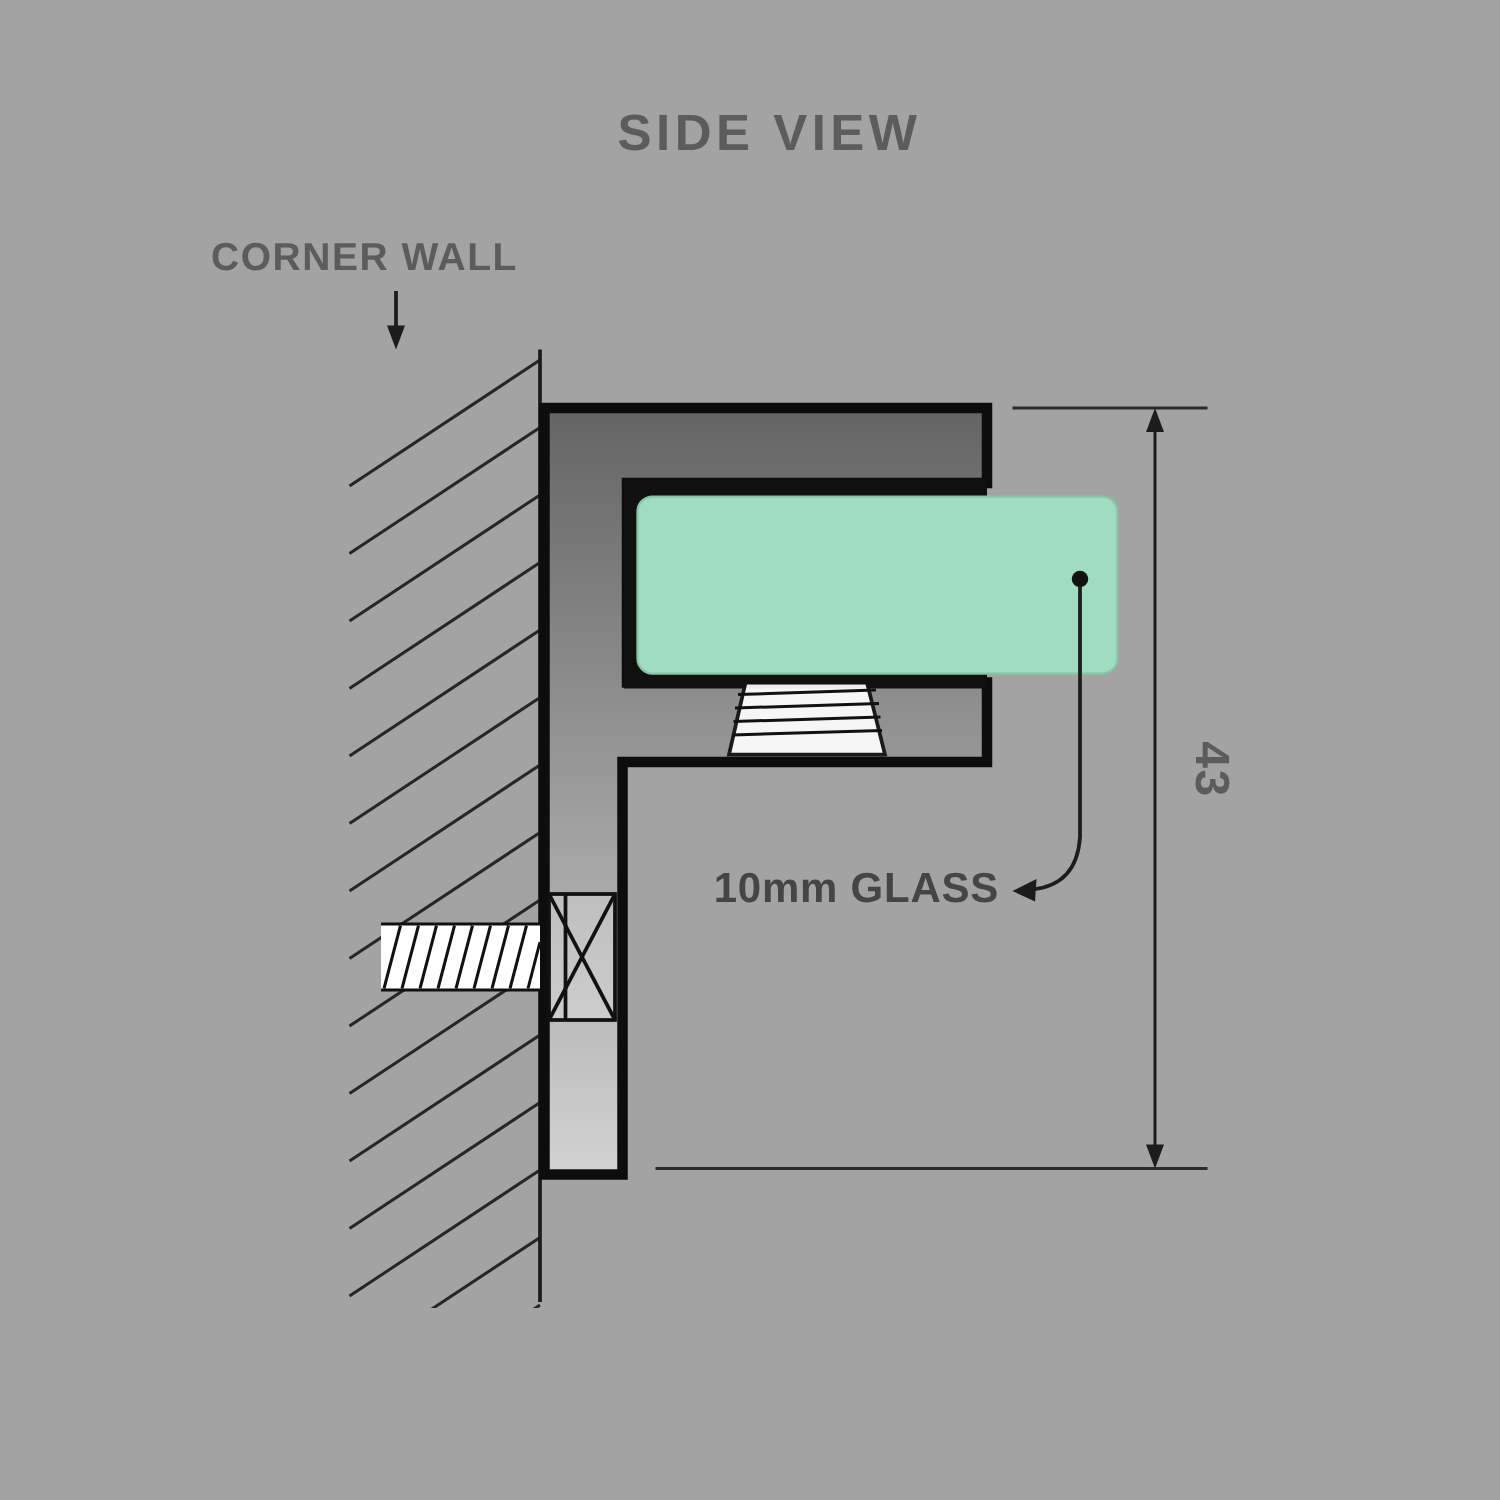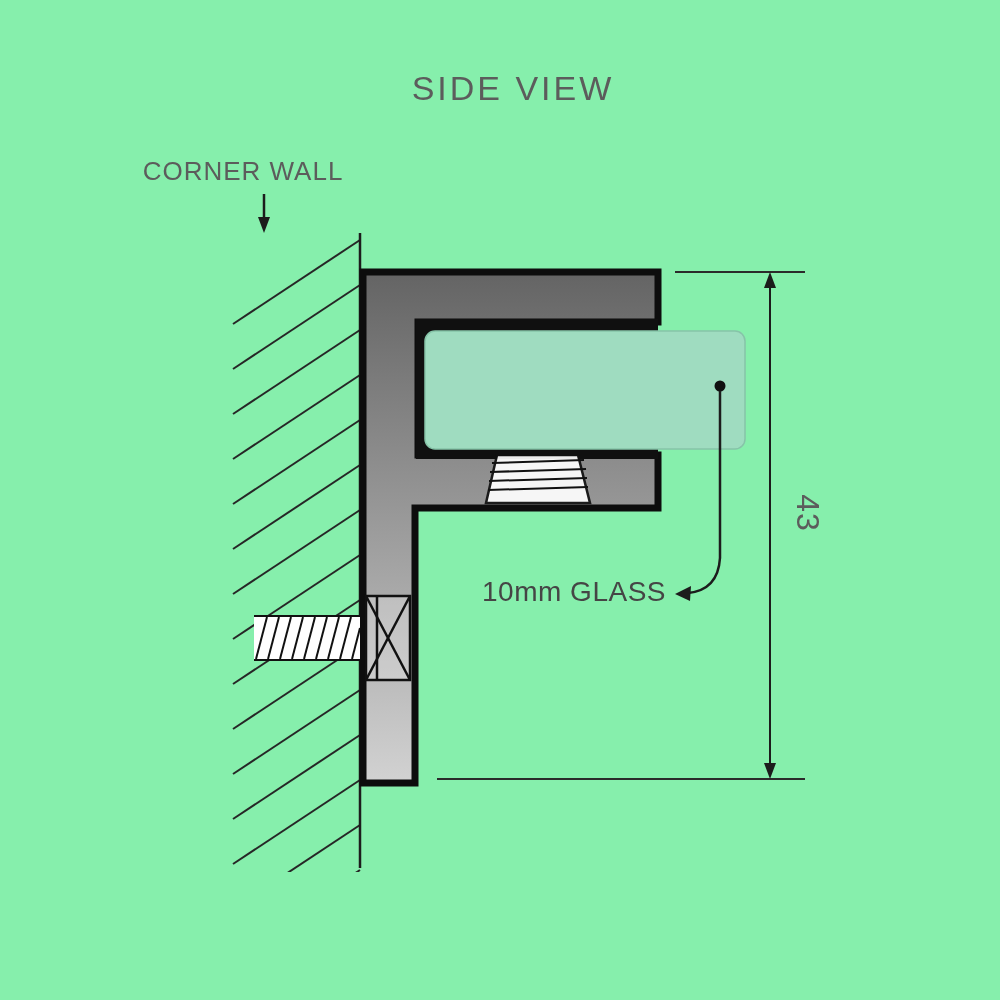--- a/index.html
+++ b/index.html
@@ -1,21 +1,22 @@
 <!DOCTYPE html>
 <html><head>
 <meta charset="utf-8">
 <style>
   html, body { margin: 0; padding: 0; background: #ffffff; }
   #stage {
     position: relative;
     width: 1000px;
     height: 1000px;
-    background: #86efac;
+    background: #a3a3a3;
     overflow: hidden;
+    font-weight: bold;
   }
   svg { position: absolute; top: 0; left: 0; }
   text { font-family: "Liberation Sans", "DejaVu Sans", sans-serif; }
   .t-title   { font-size: 34px; letter-spacing: 3px; }
   .t-wall    { font-size: 26px; letter-spacing: 1px; }
   .t-callout { font-size: 28px; letter-spacing: 0.5px; }
   .t-dim     { font-size: 32px; letter-spacing: 1px; }
 </style>
 </head>
 <body>

